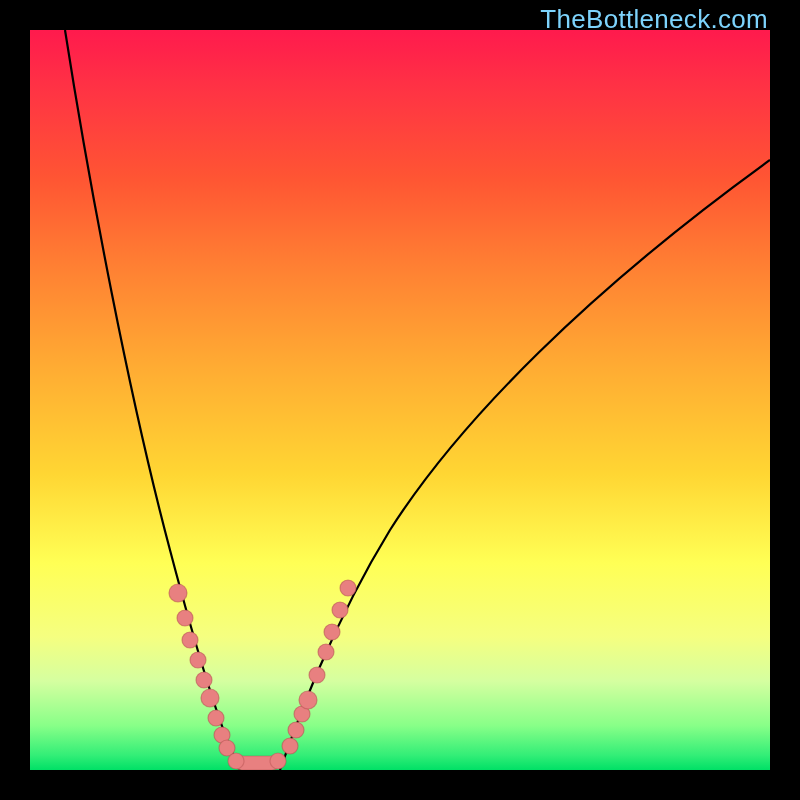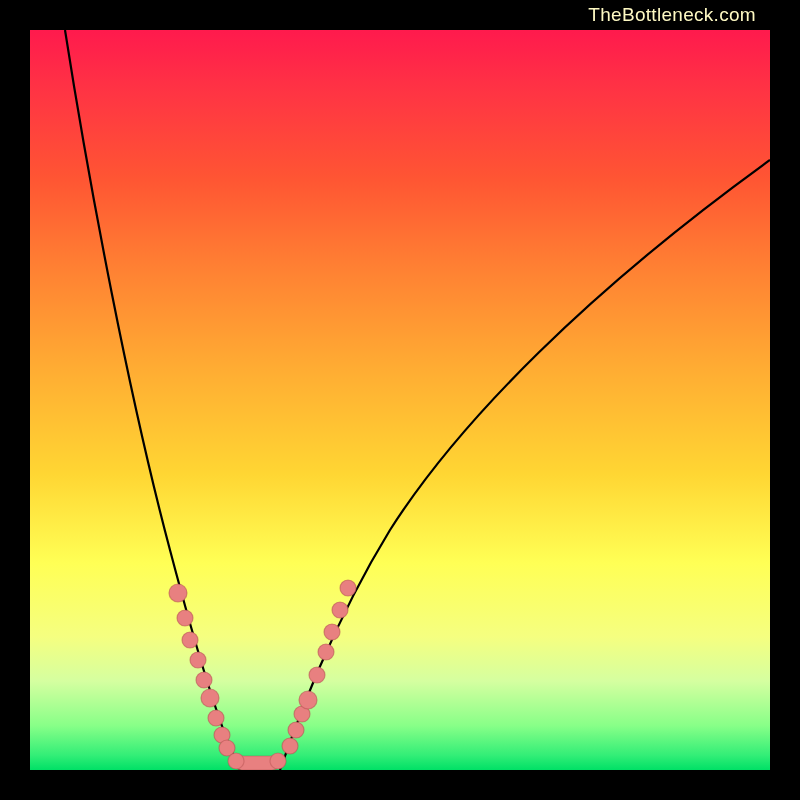--- a/index.html
+++ b/index.html
@@ -33,23 +33,23 @@
         #f5ff80 82%,
         #d5ffa0 88%,
         #88ff88 94%,
         #33ee77 98%,
         #00e066 100%
       );
     }
     .watermark {
       position: absolute;
       top: 4px;
-      right: 44px;
-      color: #fef9c3;
-      font-size: 19px;
+      right: 32px;
+      color: #7dd3fc;
+      font-size: 26px;
       font-weight: 500;
       letter-spacing: 0.3px;
     }
     .curve-svg {
       position: absolute;
       left: 30px;
       top: 30px;
       width: 740px;
       height: 740px;
     }

